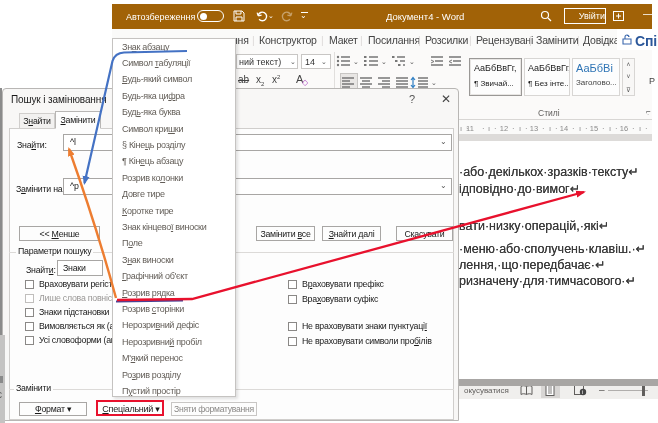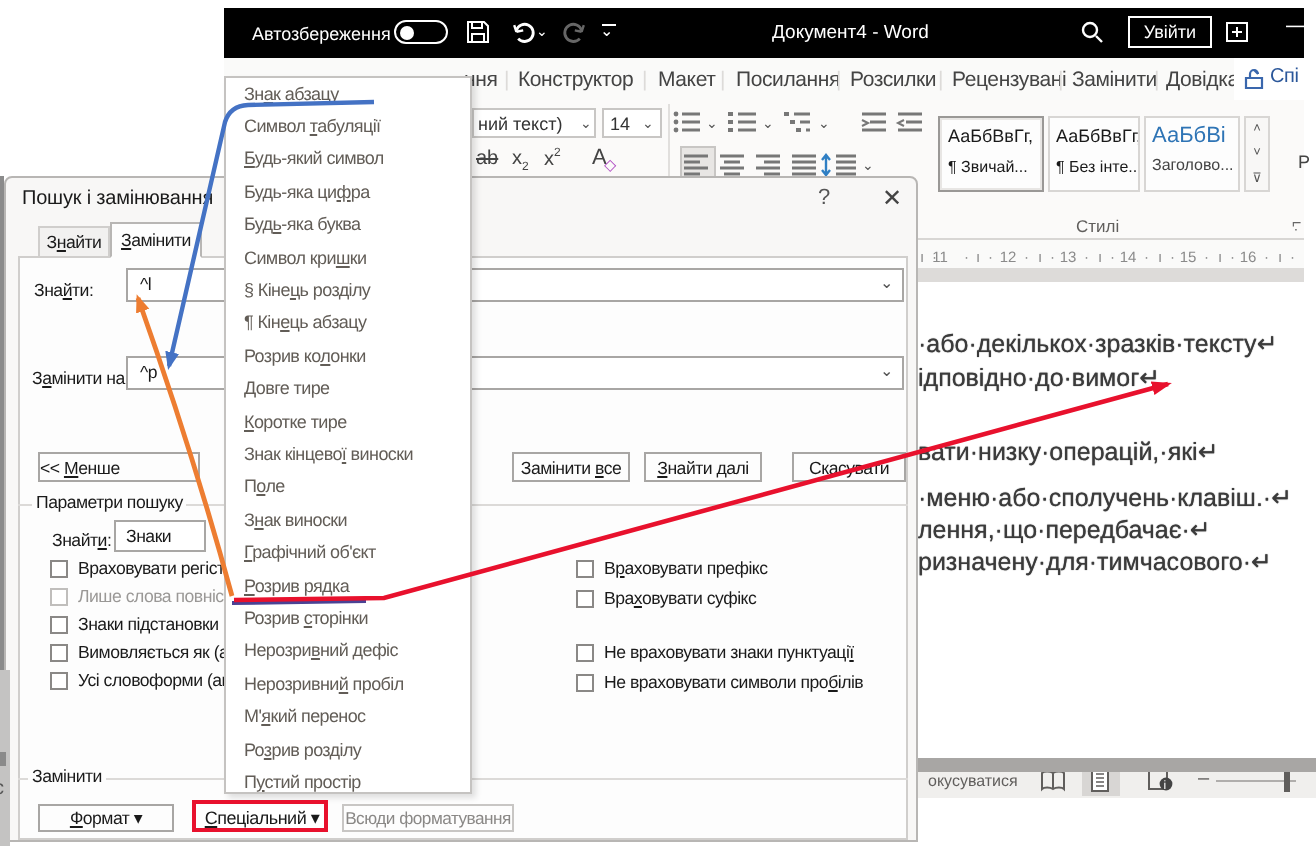--- a/index.html
+++ b/index.html
@@ -1,21 +1,21 @@
 <!DOCTYPE html>
 <html><head><meta charset="utf-8">
 <style>
   html,body{margin:0;padding:0;background:#fff}
   #c{position:relative;width:658px;height:423px;overflow:hidden;font-family:"Liberation Sans",sans-serif;background:#fff}
   #c *{box-sizing:border-box}
   .abs{position:absolute}
 </style></head><body>
 <div id="c">
 
-<div class="abs" style="left:112px;top:4px;width:540px;height:25px;background:#000000;color:#fff;font-size:9px">
+<div class="abs" style="left:112px;top:4px;width:540px;height:25px;background:#a16207;color:#fff;font-size:9px">
   <span class="abs" style="left:14px;top:8px">Автозбереження</span>
 
   <span class="abs" style="left:85px;top:6px;width:27px;height:12px;border:1px solid #fff;border-radius:6px"></span>
   <span class="abs" style="left:88px;top:8.5px;width:7px;height:7px;background:#fff;border-radius:50%"></span>
 
   <svg class="abs" style="left:121px;top:6px" width="12" height="12" viewBox="0 0 12 12">
         <path d="M1 1 h8 l2 2 v8 h-10 z M3 1 v3 h5 v-3 M3 11 v-4 h6 v4" fill="none" stroke="#fff" stroke-width="1"></path>
       </svg>
 
   <svg class="abs" style="left:143px;top:6px" width="13" height="13" viewBox="0 0 13 13">
@@ -28,21 +28,21 @@
         <path d="M9.8 5.2 A 4.3 4.3 0 1 0 8.9 9.3" fill="none" stroke="#fff" stroke-width="1.4"></path>
         <path d="M9.8 5.9 L10.9 2.6 M9.8 5.9 L6.4 5.2" fill="none" stroke="#fff" stroke-width="1.2"></path>
       </svg>
   <span class="abs" style="left:188px;top:7px;font-size:8px">⌄</span>
       <span class="abs" style="left:189px;top:8px;width:7px;height:1px;background:#fff"></span>
   <span class="abs" style="left:274px;top:7px;font-size:9.5px">Документ4 - Word</span>
   <svg class="abs" style="left:428px;top:6px" width="12" height="12" viewBox="0 0 12 12">
         <circle cx="5" cy="5" r="3.5" fill="none" stroke="#fff" stroke-width="1.2"></circle>
         <path d="M8 8 l3 3" stroke="#fff" stroke-width="1.2"></path>
       </svg>
-  <span class="abs" style="left:452px;top:4px;width:42px;height:16px;border:1px solid #fff;font-size:9px;text-align:center;line-height:15px">Увійти</span>
+  <span class="abs" style="left:452px;top:4px;width:42px;height:16px;border:1px solid #fff;font-size:9px;text-align:right;line-height:15px">Увійти</span>
   <svg class="abs" style="left:501px;top:7px" width="11" height="10" viewBox="0 0 11 10">
         <rect x="0.5" y="0.5" width="10" height="9" fill="none" stroke="#fff"></rect>
         <path d="M3 5 h5 M5.5 2.5 v5" stroke="#fff"></path>
       </svg>
   <span class="abs" style="left:531px;top:3px;font-size:11px">—</span>
 </div>
 
 <div class="abs" style="left:112px;top:29px;width:540px;height:21px;background:#fafaf9;color:#444;font-size:10.5px;letter-spacing:-0.2px">
   <span class="abs" style="left:120px;top:5px">ння</span>
   <span class="abs" style="left:140px;top:5px;color:#dddbd9">|</span>
@@ -57,21 +57,21 @@
   <span class="abs" style="left:364px;top:5px">Рецензувані</span>
   <span class="abs" style="left:417px;top:5px;color:#dddbd9">|</span>
   <span class="abs" style="left:424px;top:5px">Замінити</span>
   <span class="abs" style="left:465px;top:5px;color:#dddbd9">|</span>
   <span class="abs" style="left:471px;top:5px">Довідка</span>
   <span class="abs" style="left:505px;top:0;width:35px;height:21px;background:#fff"></span>
   <svg class="abs" style="left:509px;top:5px" width="12" height="12" viewBox="0 0 12 12">
         <path d="M2 10 v-5 h8 v5 z M4 5 v-2 a2 2 0 0 1 4 0" fill="none" stroke="#3a67ad" stroke-width="1.1"></path>
         <path d="M6 1 l2 2" stroke="#3a67ad"></path>
       </svg>
-  <span class="abs" style="left:523px;top:4px;color:#2b579a;font-weight:normal;font-size:10px">Спі</span>
+  <span class="abs" style="left:523px;top:4px;color:#2b579a;font-weight:bold;font-size:14px">Спі</span>
 </div>
 
 <div class="abs" style="left:112px;top:50px;width:540px;height:70px;background:#fbfaf9">
 
   <div class="abs" style="left:124px;top:4px;width:62px;height:15px;border:1px solid #c8c6c4;background:#fff;font-size:9px;color:#333;line-height:14px;padding-left:2px">ний текст)</div>
   <span class="abs" style="left:178px;top:8px;font-size:7px;color:#555">⌄</span>
   <div class="abs" style="left:189px;top:4px;width:30px;height:15px;border:1px solid #c8c6c4;background:#fff;font-size:9px;color:#333;line-height:14px;padding-left:3px">14</div>
   <span class="abs" style="left:209px;top:8px;font-size:7px;color:#555">⌄</span>
 
   <span class="abs" style="left:126px;top:24px;font-size:10px;color:#444;text-decoration:line-through">ab</span>
@@ -241,21 +241,21 @@
   <div class="abs" style="left:60px;top:45px;width:389px;height:17px;background:#fff;border:1px solid #a8a6a4">
      <span class="abs" style="left:6px;top:2px">^l</span>
      <span class="abs" style="left:376px;top:2px;font-size:8px;color:#555">⌄</span>
   </div>
   <div class="abs" style="left:13px;top:95px">З<u>а</u>мінити на:</div>
   <div class="abs" style="left:60px;top:89px;width:389px;height:17px;background:#fff;border:1px solid #a8a6a4">
      <span class="abs" style="left:6px;top:2px">^p</span>
      <span class="abs" style="left:376px;top:2px;font-size:8px;color:#555">⌄</span>
   </div>
 
-  <div class="abs" style="left:16px;top:137px;width:81px;height:15px;background:#fdfdfd;border:1px solid #a8a6a4;text-align:left;line-height:14px">&lt;&lt; <u>М</u>енше</div>
+  <div class="abs" style="left:16px;top:137px;width:81px;height:15px;background:#fdfdfd;border:1px solid #a8a6a4;text-align:center;line-height:14px">&lt;&lt; <u>М</u>енше</div>
   <div class="abs" style="left:253px;top:137px;width:59px;height:15px;background:#fdfdfd;border:1px solid #a8a6a4;text-align:center;line-height:14px;font-size:8.8px">Замінити <u>в</u>се</div>
   <div class="abs" style="left:319px;top:137px;width:59px;height:15px;background:#fdfdfd;border:1px solid #a8a6a4;text-align:center;line-height:14px;font-size:8.8px"><u>З</u>найти далі</div>
   <div class="abs" style="left:393px;top:137px;width:57px;height:15px;background:#fdfdfd;border:1px solid #a8a6a4;text-align:center;line-height:14px;font-size:8.8px">Скасувати</div>
 
   <div class="abs" style="left:6px;top:163px;width:445px;height:1px;background:#dcdad8"></div>
   <div class="abs" style="left:13px;top:157px;background:#fdfdfd;padding:0 2px">Параметри пошуку</div>
   <div class="abs" style="left:23px;top:176px">Знайт<u>и</u>:</div>
   <div class="abs" style="left:54px;top:171px;width:46px;height:16px;background:#fff;border:1px solid #a8a6a4">
         <span class="abs" style="left:5px;top:2px">Знаки</span>
       </div>
@@ -275,21 +275,21 @@
   <div class="abs" style="left:299px;top:205px;white-space:nowrap">Вра<u>х</u>овувати суфікс</div>
   <div class="abs" style="left:285px;top:233px;width:9px;height:9px;border:1px solid #8a8886;background:#fff"></div>
   <div class="abs" style="left:299px;top:232px;white-space:nowrap">Не враховувати знаки пунктуаці<u>ї</u></div>
   <div class="abs" style="left:285px;top:248px;width:9px;height:9px;border:1px solid #8a8886;background:#fff"></div>
   <div class="abs" style="left:299px;top:247px;white-space:nowrap">Не враховувати символи про<u>б</u>ілів</div>
 
   <div class="abs" style="left:6px;top:300px;width:445px;height:1px;background:#dcdad8"></div>
   <div class="abs" style="left:11px;top:294px;background:#fdfdfd;padding:0 2px">Замінити</div>
   <div class="abs" style="left:16px;top:313px;width:68px;height:14px;background:#fdfdfd;border:1px solid #a8a6a4;text-align:center;line-height:13px"><u>Ф</u>ормат ▾</div>
   <div class="abs" style="left:97px;top:314px;width:62px;height:12px;background:#fff;border-bottom:1px solid #5a8abf;text-align:center;line-height:12px;font-size:9px;white-space:nowrap"><u>С</u>пеціальний ▾</div>
-  <div class="abs" style="left:168px;top:313px;width:86px;height:14px;background:#fdfdfd;border:1px solid #c8c6c4;text-align:center;line-height:13px;font-size:8.6px;color:#8a8886;white-space:nowrap;overflow:hidden">Всюди форматування</div>
+  <div class="abs" style="left:168px;top:313px;width:86px;height:14px;background:#fdfdfd;border:1px solid #c8c6c4;text-align:center;line-height:13px;font-size:8.6px;color:#8a8886;white-space:nowrap;overflow:hidden">Зняти форматування</div>
 </div>
 
 <div class="abs" style="left:0;top:88px;width:2px;height:335px;background:#8b8b8b;z-index:3"></div>
 <div class="abs" style="left:0;top:335px;width:5px;height:88px;background:#c4c3c2;z-index:3"></div>
 <div class="abs" style="left:0;top:376px;width:3px;height:7px;background:#8a8a8a;z-index:3"></div>
 <div class="abs" style="left:-3px;top:389px;font-size:10px;color:#555;z-index:3">с</div>
 
 <div class="abs" style="left:112px;top:38px;width:124px;height:359px;background:#fff;border:1px solid #c5c3c1;box-shadow:2px 2px 3px rgba(0,0,0,0.12);font-size:9px;letter-spacing:-0.3px;color:#625d57;z-index:4">
 <div style="position:absolute;left:9px;top:2.5px;white-space:nowrap">Зн<u>а</u>к абзацу</div>
 <div style="position:absolute;left:9px;top:18.9px;white-space:nowrap">Символ <u>т</u>абуляції</div>

